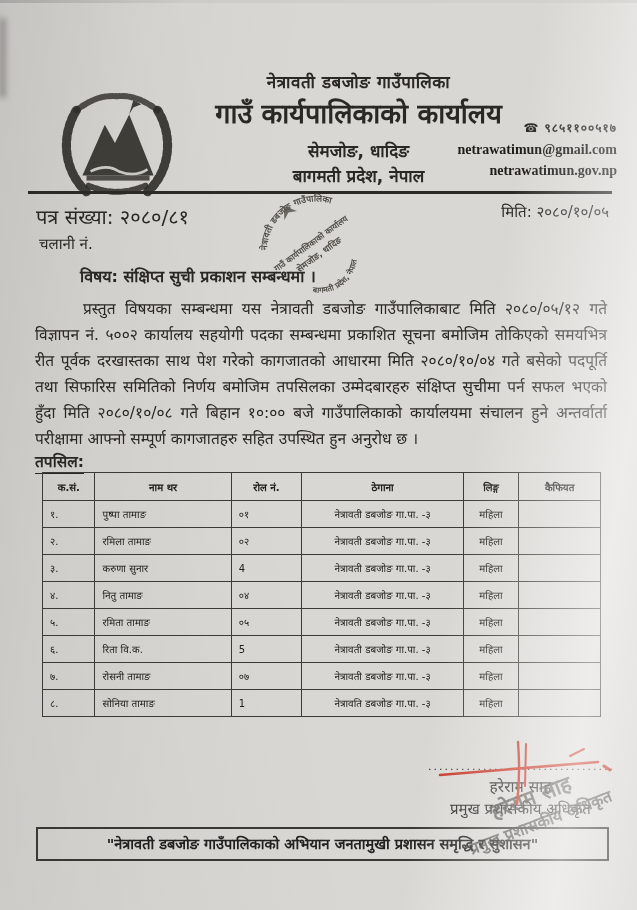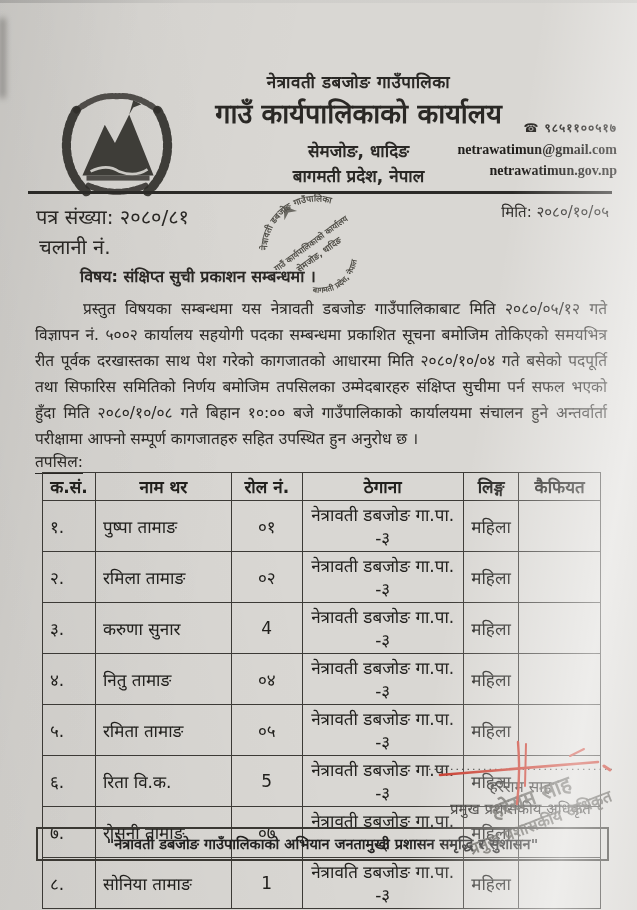--- a/index.html
+++ b/index.html
@@ -32,40 +32,40 @@
   .logo { position:absolute; left:56px; top:84px; width:122px; height:120px; }
 
   .contact { position:absolute; right:20px; top:118px; text-align:right; line-height:21px; }
   .contact .phone { font-size:12px; font-weight:bold; letter-spacing:1px; }
   .contact .mail, .contact .web { font-family:"Liberation Serif", serif; font-weight:bold; font-size:14px; color:#1f1d1a; }
 
   .rule { position:absolute; left:28px; right:25px; top:191px; height:3px; background:#2b2a27; }
 
   .meta-ref  { position:absolute; left:36px;  top:203px; font-size:20px; }
   .meta-date { position:absolute; right:28px; top:201px; font-size:15px; }
-  .meta-disp { position:absolute; left:39px;  top:233px; font-size:20px; }
+  .meta-disp { position:absolute; left:39px;  top:233px; font-size:15px; }
 
   .subject { position:absolute; left:80px; right:80px; top:265px; text-align:left; font-size:16px; font-weight:600; }
 
   .body-para {
     position:absolute; left:35px; right:30px; top:296px;
     font-size:15.5px; line-height:26px; text-align:justify; text-indent:48px;
   }
 
-  .tapasil { position:absolute; left:35px; top:450px; font-size:15.5px; font-weight:normal; border-bottom:1.5px solid #2a2825; padding-bottom:1px;text-align:center; }
+  .tapasil { position:absolute; left:35px; top:450px; font-size:15.5px; font-weight:bold; border-bottom:1.5px solid #2a2825; padding-bottom:1px;text-align:center; }
 
   table.shortlist {
     position:absolute; left:42px; top:472px; width:559px;
-    border-collapse:collapse; font-size:17px; color:#21201d;
+    border-collapse:collapse; font-size:10px; color:#21201d;
   }
   .shortlist th, .shortlist td { border:1.5px solid #3c3a36; padding:2px 7px; height:27px; }
   .shortlist th { font-weight:bold; text-align:center; height:28px; }
   .shortlist td.c-sn   { width:52px;  text-align:left; }
   .shortlist td.c-name { width:135px; text-align:left; }
-  .shortlist td.c-roll { width:70px;  text-align:center; }
+  .shortlist td.c-roll { width:70px;  }
   .shortlist td.c-addr { width:160px; text-align:center; }
   .shortlist td.c-sex  { width:55px;  text-align:center; }
   .shortlist td.c-rem  { width:81px; }
 
   .round-stamp {
     position:absolute; left:255px; top:190px; width:120px; height:118px;
     transform:rotate(-36deg); opacity:.88;
   }
   .round-stamp text { fill:#3f3d36; font-family:"DejaVu Sans", sans-serif; font-weight:bold; }
 

